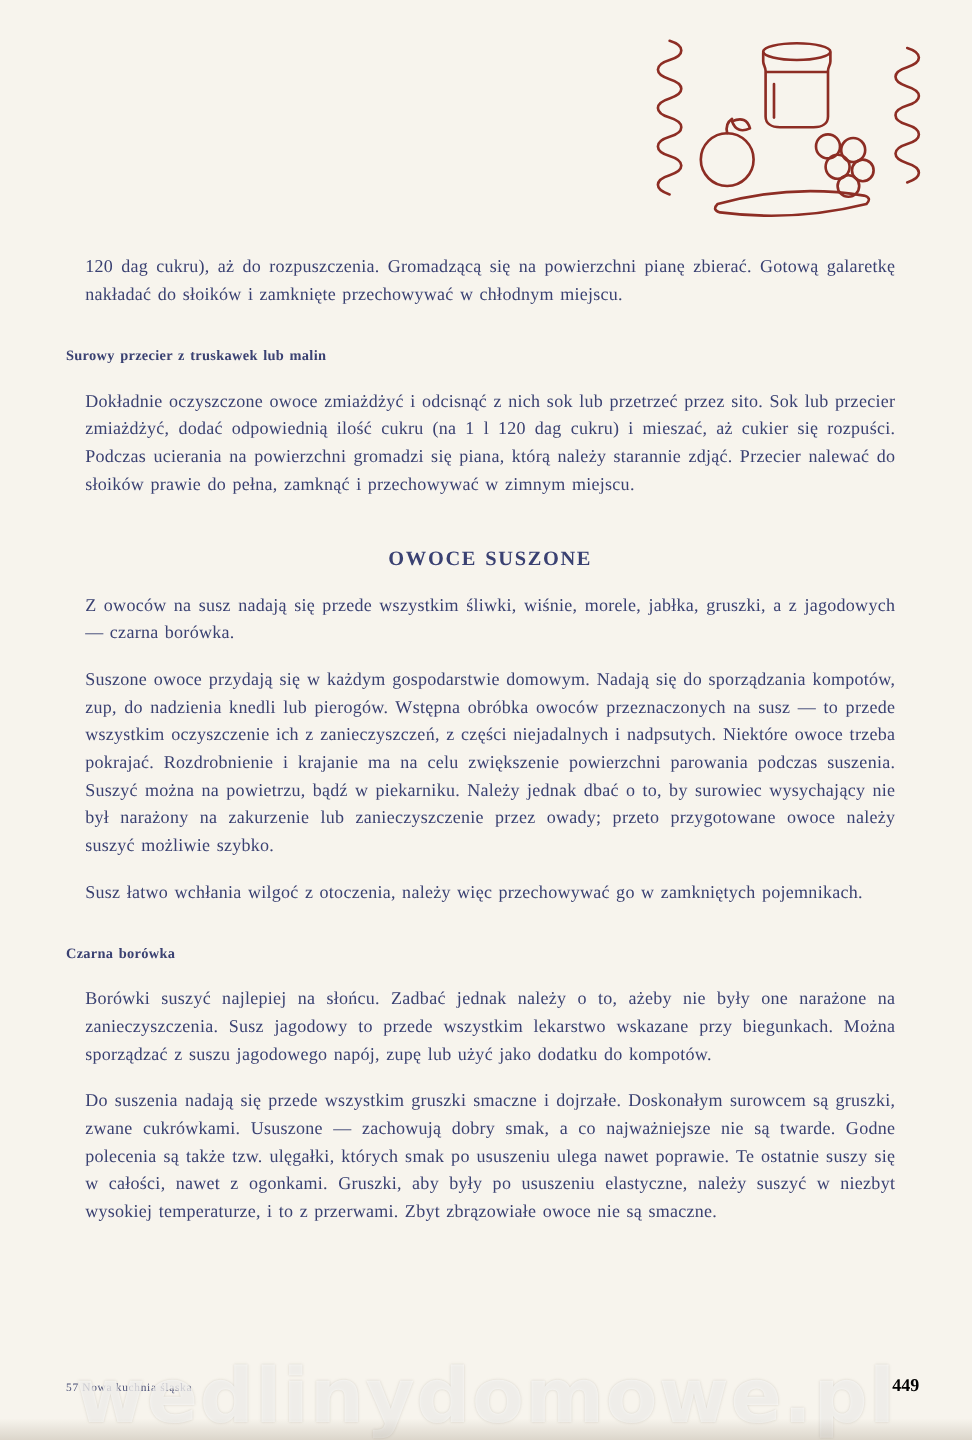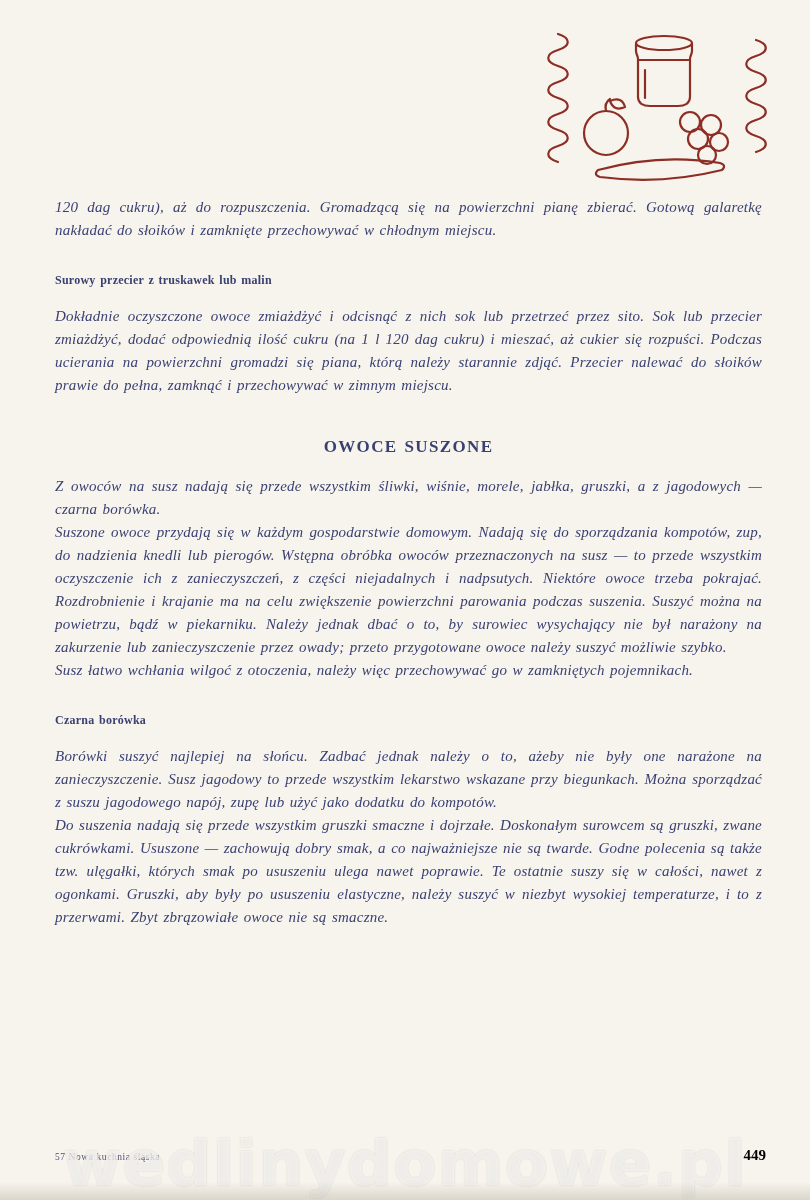--- a/index.html
+++ b/index.html
@@ -25,21 +25,21 @@
     width:230px;height:165px;
   }
   .content{
     position:absolute;
     top:196px;left:55px;width:707px;
     font-size:15px;line-height:23px;
     text-align:justify;
     word-spacing:0.09em;
     letter-spacing:0.015em;
   }
-  .content p{margin:0;font-style:italic;}
+  .content p{margin:16px;}
   .recipe-heading{
     font-size:12px;font-weight:bold;
     margin:27px 0 13px 0;
     text-align:left;
     letter-spacing:0.02em;
   }
   .section-heading{
     font-size:17px;font-weight:bold;
     margin:38px 0 17px 0;
     text-align:center;
@@ -118,21 +118,21 @@
     <h2 class="section-heading">OWOCE SUSZONE</h2>
 
     <p class="para-gap">Z owoców na susz nadają się przede wszystkim śliwki, wiśnie, morele, jabłka, gruszki, a z jagodowych — czarna borówka.</p>
 
     <p class="para-gap">Suszone owoce przydają się w każdym gospodarstwie domowym. Nadają się do sporządzania kompotów, zup, do nadzienia knedli lub pierogów. Wstępna obróbka owoców przeznaczonych na susz — to przede wszystkim oczyszczenie ich z zanieczyszczeń, z części niejadalnych i nadpsutych. Niektóre owoce trzeba pokrajać. Rozdrobnienie i krajanie ma na celu zwiększenie powierzchni parowania podczas suszenia. Suszyć można na powietrzu, bądź w piekarniku. Należy jednak dbać o to, by surowiec wysychający nie był narażony na zakurzenie lub zanieczyszczenie przez owady; przeto przygotowane owoce należy suszyć możliwie szybko.</p>
 
     <p class="para-gap">Susz łatwo wchłania wilgoć z otoczenia, należy więc przechowywać go w zamkniętych pojemnikach.</p>
 
     <h3 class="recipe-heading">Czarna borówka</h3>
 
-    <p>Borówki suszyć najlepiej na słońcu. Zadbać jednak należy o to, ażeby nie były one narażone na zanieczyszczenie. Susz jagodowy to przede wszystkim lekarstwo wskazane przy biegunkach. Można sporządzać z suszu jagodowego napój, zupę lub użyć jako dodatku do kompotów.</p>
+    <p>Borówki suszyć najlepiej na słońcu. Zadbać jednak należy o to, ażeby nie były one narażone na zanieczyszczenia. Susz jagodowy to przede wszystkim lekarstwo wskazane przy biegunkach. Można sporządzać z suszu jagodowego napój, zupę lub użyć jako dodatku do kompotów.</p>
 
 
     <p>Do suszenia nadają się przede wszystkim gruszki smaczne i dojrzałe. Doskonałym surowcem są gruszki, zwane cukrówkami. Ususzone — zachowują dobry smak, a co najważniejsze nie są twarde. Godne polecenia są także tzw. ulęgałki, których smak po ususzeniu ulega nawet poprawie. Te ostatnie suszy się w całości, nawet z ogonkami. Gruszki, aby były po ususzeniu elastyczne, należy suszyć w niezbyt wysokiej temperaturze, i to z przerwami. Zbyt zbrązowiałe owoce nie są smaczne.</p>
 
   </div>
 
   <div class="footer">
     <span class="footer-signature">57   Nowa kuchnia śląska</span>
     <span class="page-number">449</span>
   </div>

